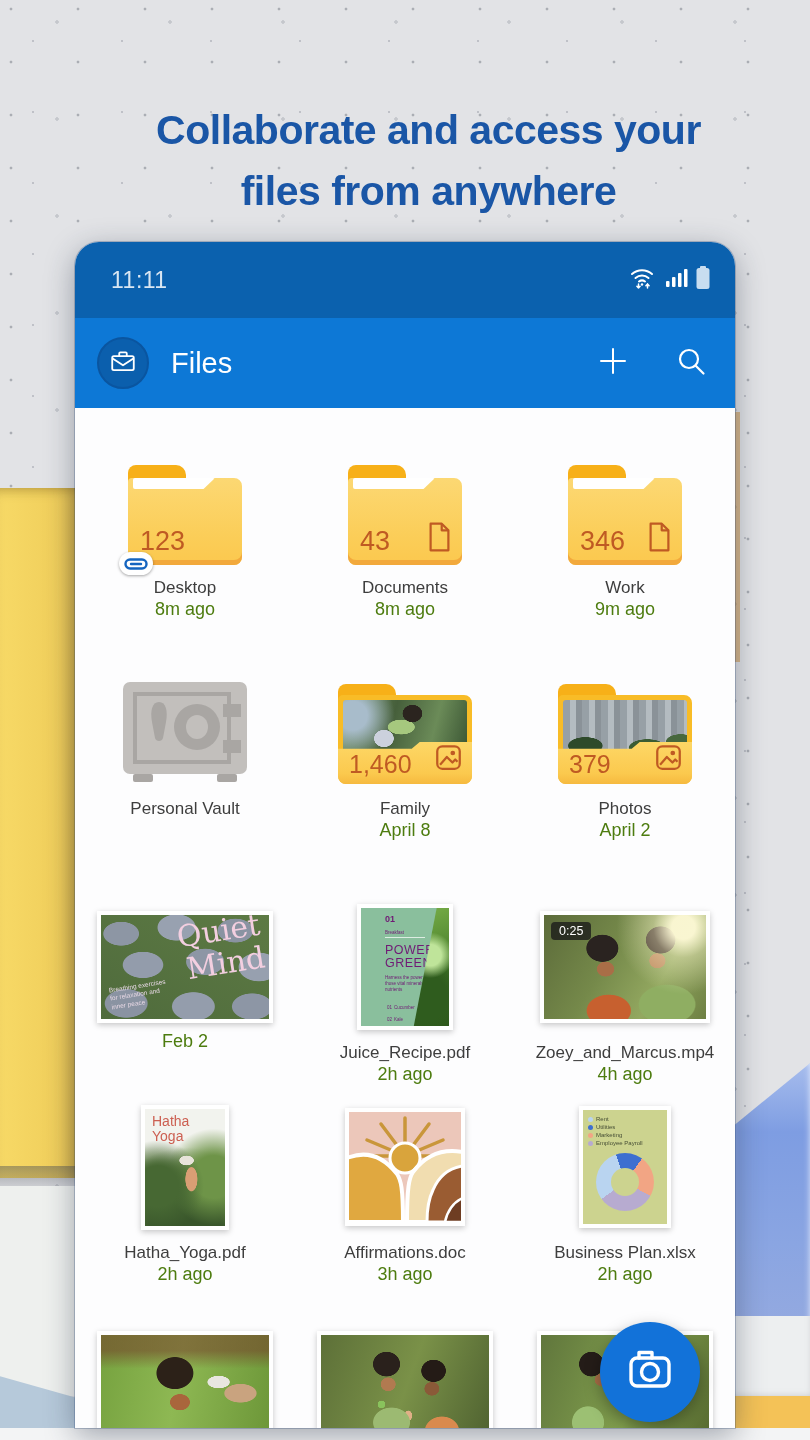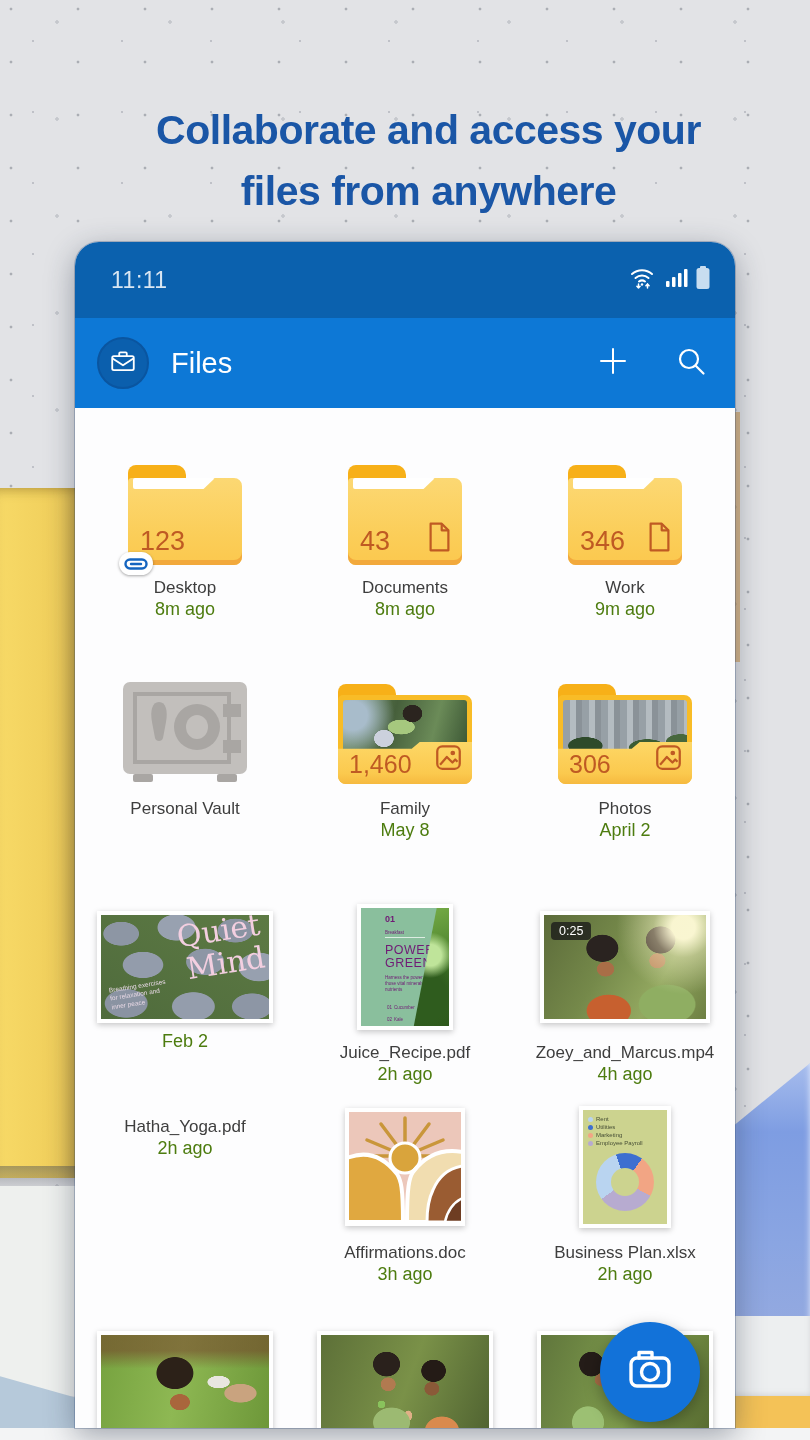--- a/index.html
+++ b/index.html
@@ -375,31 +375,31 @@
               <div class="pfolder-badge">
                 <svg width="27" height="27" viewBox="0 0 24 24" fill="none" stroke="#bf5a23" stroke-width="2" stroke-linejoin="round">
                   <rect x="2" y="2" width="20" height="20" rx="4.5"></rect>
                   <circle cx="15.8" cy="8" r="2.1" fill="#bf5a23" stroke="none"></circle>
                   <path d="M4.5 18.5 L10.5 11.5 L15.5 16.5 L18 13.8 L20 15.8"></path>
                 </svg>
               </div>
             </div>
           </div>
           <div class="name">Family</div>
-          <div class="date">May 8</div>
+          <div class="date">April 8</div>
         </div>
 
         <div class="tile">
           <div class="thumbwrap h104">
             <div class="pfolder">
               <div class="folder-tab"></div>
               <div class="pfolder-frame"></div>
               <div class="pfolder-photo photo-city"></div>
               <div class="pfolder-strip"></div>
-              <div class="pfolder-count">306</div>
+              <div class="pfolder-count">379</div>
               <div class="pfolder-badge">
                 <svg width="27" height="27" viewBox="0 0 24 24" fill="none" stroke="#bf5a23" stroke-width="2" stroke-linejoin="round">
                   <rect x="2" y="2" width="20" height="20" rx="4.5"></rect>
                   <circle cx="15.8" cy="8" r="2.1" fill="#bf5a23" stroke="none"></circle>
                   <path d="M4.5 18.5 L10.5 11.5 L15.5 16.5 L18 13.8 L20 15.8"></path>
                 </svg>
               </div>
             </div>
           </div>
           <div class="name">Photos</div>
@@ -453,20 +453,28 @@
               </div>
             </div>
           </div>
           <div class="name">Zoey_and_Marcus.mp4</div>
           <div class="date">4h ago</div>
         </div>
       </div>
 
       <div class="grid-row row-4">
         <div class="tile">
+          <div class="thumbwrap h126">
+            <div class="thumb">
+              <div class="art art-hatha">
+                <div class="hy-title">Hatha
+Yoga</div>
+              </div>
+            </div>
+          </div>
           <div class="name">Hatha_Yoga.pdf</div>
           <div class="date">2h ago</div>
         </div>
 
         <div class="tile">
           <div class="thumbwrap h126">
             <div class="thumb">
               <div class="art art-affirm">
                 <span>
                 <svg width="112" height="110" viewBox="0 0 112 110">

